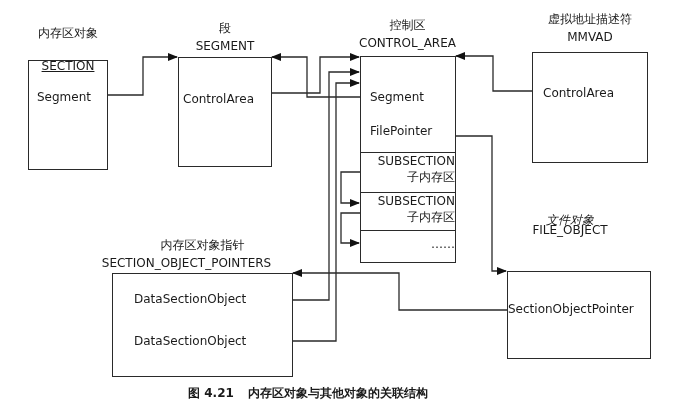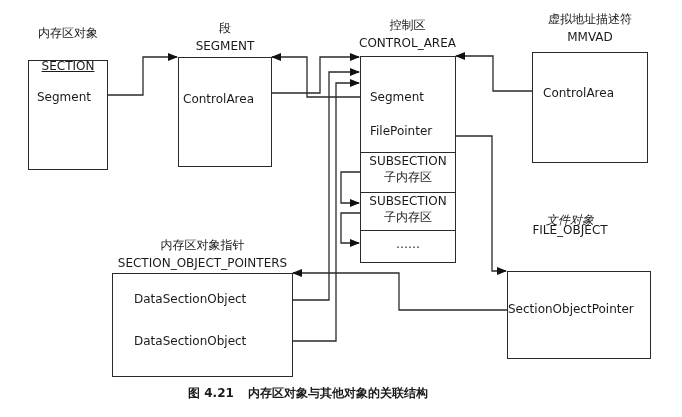--- a/index.html
+++ b/index.html
@@ -1,21 +1,21 @@
 <!DOCTYPE html>
 <html><head>
 <meta charset="utf-8">
 <style>
   html, body { margin: 0; padding: 0; background: #ffffff; }
   body { width: 682px; height: 417px; position: relative; overflow: hidden;
          font-family: "DejaVu Sans", "Liberation Sans", sans-serif; color: #1a1a1a; }
   .lbl { position: absolute; font-size: 12px; text-align: center; white-space: nowrap; line-height: 16px; }
   .box { position: absolute; border: 1.3px solid #2a2a2a; box-sizing: border-box; background: transparent; }
   .field { position: absolute; font-size: 12px; white-space: nowrap; }
-  .sub { position: absolute; left: 0; right: 0; border-top: 1.3px solid #2a2a2a; font-size: 12px; text-align: center; line-height: 16px; }
+  .sub { position: absolute; left: 0; right: 0; border-top: 1.3px solid #2a2a2a; font-size: 12px; text-align: right; line-height: 16px; }
   svg.wires { position: absolute; left: 0; top: 0; }
   .caption { position: absolute; left: 0; width: 616px; top: 385px; text-align: center; font-size: 12px; font-weight: bold; }
   .caption .num { margin-right: 14px; }
 </style>
 </head>
 <body>
 
 <svg class="wires" width="682" height="417">
   <defs>
     <marker id="arr" markerWidth="10" markerHeight="8" refX="9" refY="4" orient="auto" markerUnits="userSpaceOnUse">
@@ -75,21 +75,21 @@
   </div>
 </div>
 
 <div class="lbl" style="left:520px; top:11px; width:140px;">虚拟地址描述符</div>
 <div class="lbl" style="left:520px; top:29px; width:140px;">MMVAD</div>
 <div class="box" style="left:532px; top:52px; width:116px; height:111px;">
   <div class="field" style="left:10px; top:33px;">ControlArea</div>
 </div>
 
 <div class="lbl" style="left:100px; top:237px; width:205px;">内存区对象指针</div>
-<div class="lbl" style="left:100px; top:255px; width:205px;">SECTION_OBJECT_POINTERS</div>
+<div class="lbl" style="left:84px; top:255px; width:205px;">SECTION_OBJECT_POINTERS</div>
 <div class="box" style="left:112px; top:273px; width:181px; height:104px;">
   <div class="field" style="left:21px; top:18px;">DataSectionObject</div>
   <div class="field" style="left:21px; top:60px;">DataSectionObject</div>
 </div>
 
 <div class="lbl" style="left:510px; top:212px; width:120px;font-style:italic;">文件对象</div>
 <div class="lbl" style="left:510px; top:222px; width:120px;">FILE_OBJECT</div>
 <div class="box" style="left:507px; top:271px; width:144px; height:88px;">
   <div class="field" style="left:0px; top:30px;">SectionObjectPointer</div>
 </div>

